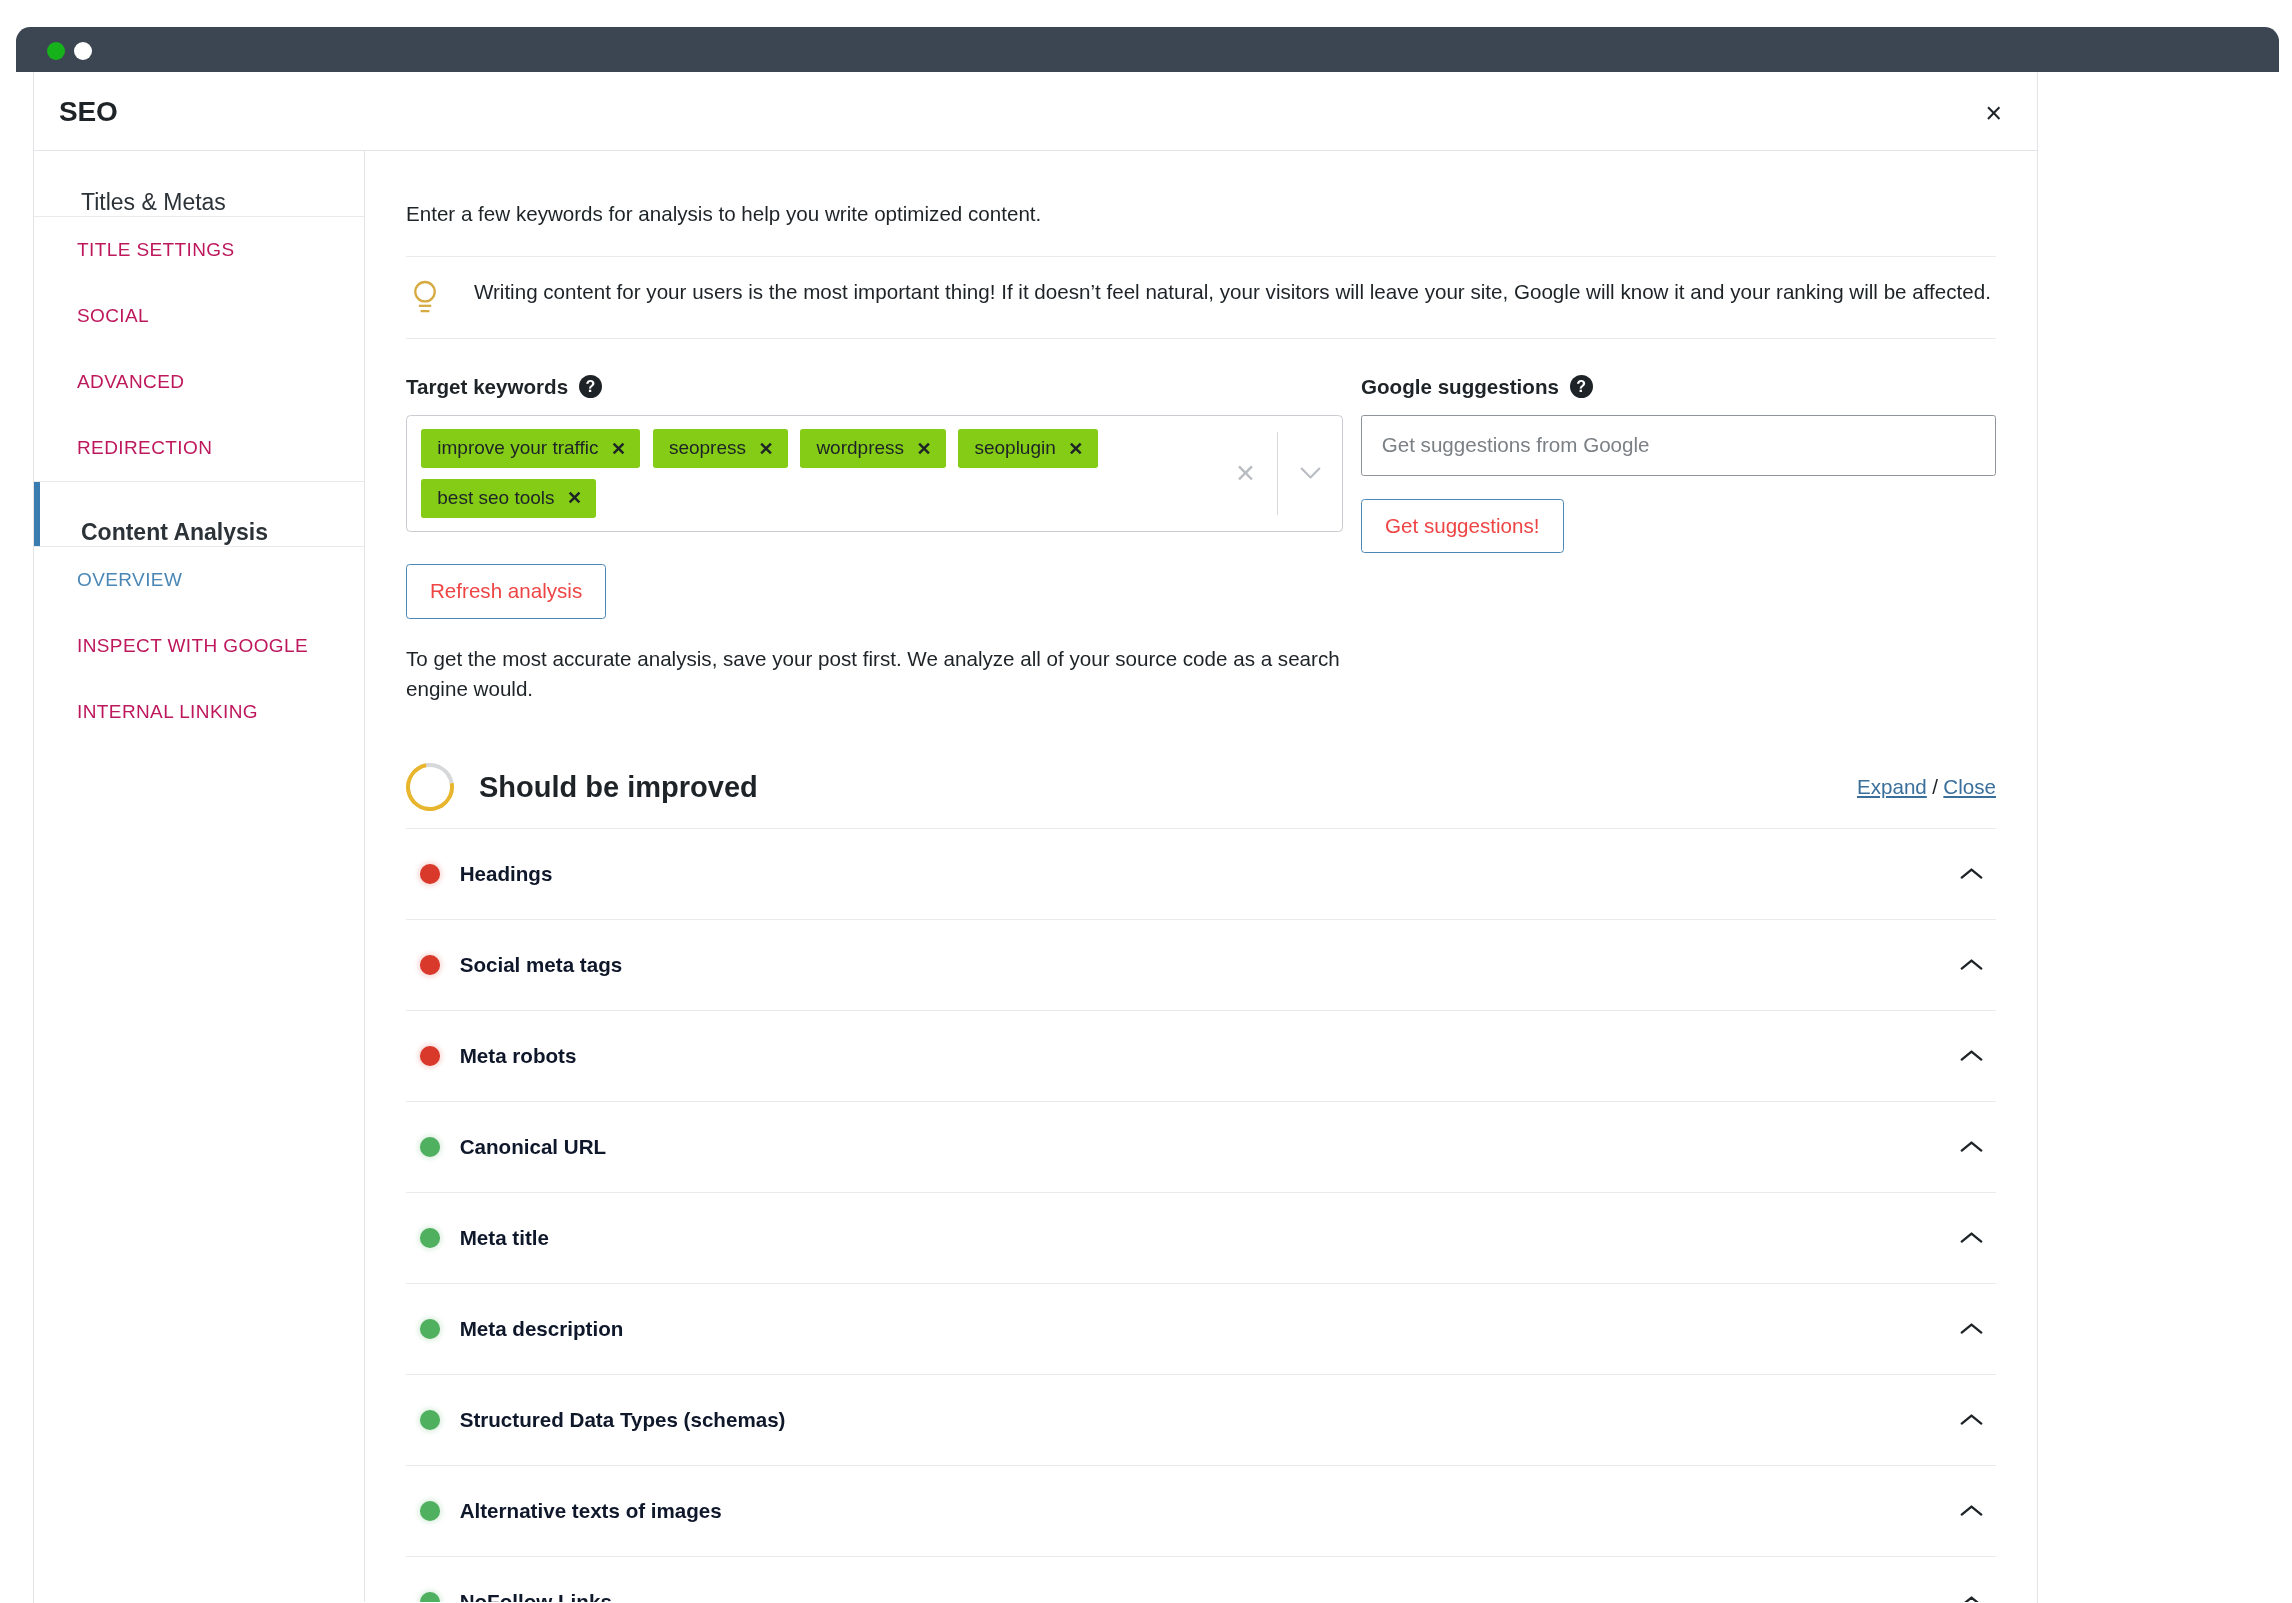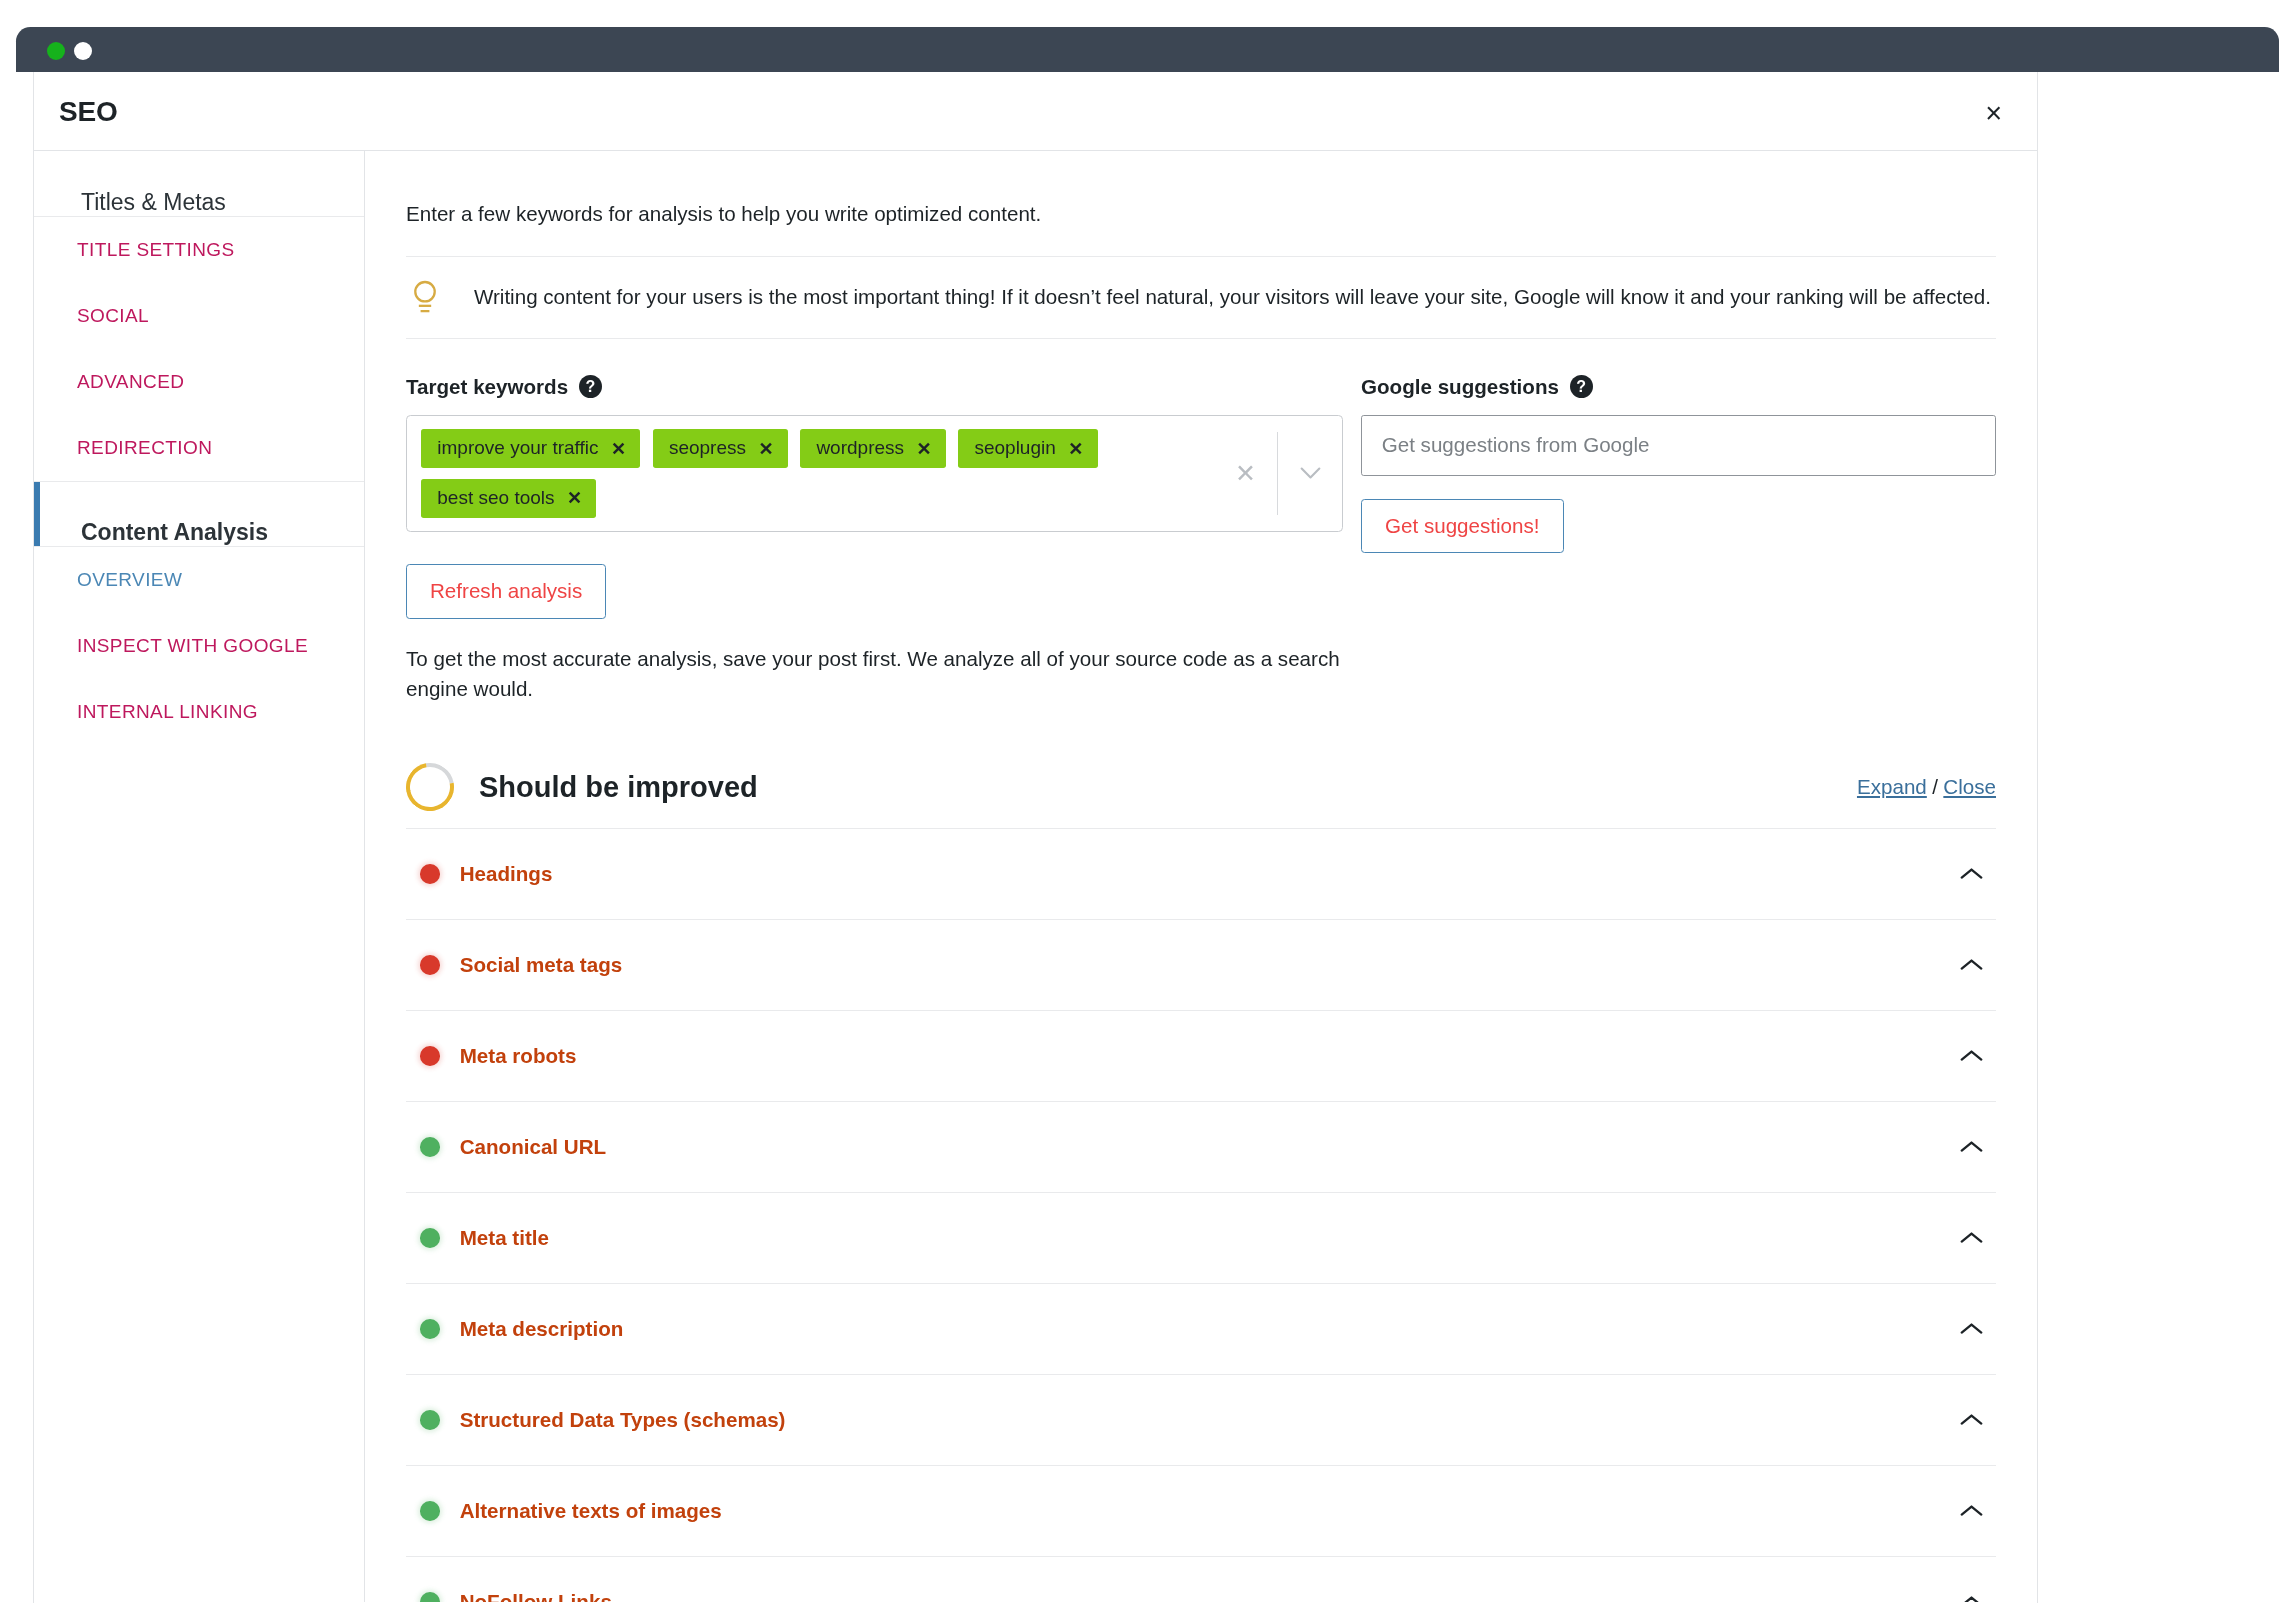--- a/index.html
+++ b/index.html
@@ -140,21 +140,20 @@
     font-size: 20.6px;
     color: #1d2327;
     line-height: 1.4;
   }
 
   #tip-box {
     margin-top: 27px;
     border-top: 0.9px solid #e9eaec;
     border-bottom: 0.9px solid #e9eaec;
     display: flex;
-    align-items: center;
     padding: 21.5px 0 21.5px 3.6px;
     min-height: 79px;
   }
   #tip-icon {
     width: 50px; min-width: 50px;
     display: flex; align-items: center; justify-content: flex-start;
   }
   #tip-text {
     font-size: 20.6px;
     color: #1d2327;
@@ -338,21 +337,21 @@
     min-width: 19.7px;
     border-radius: 50%;
     margin-left: 14.3px;
   }
   .an-dot.red   { background: #d8392b; box-shadow: 0 0 5.4px 1.8px rgba(216,57,43,0.20); }
   .an-dot.green { background: #4fb060; box-shadow: 0 0 5.4px 1.8px rgba(79,176,96,0.20); }
   .an-name {
     margin-left: 19.7px;
     font-size: 20.6px;
     font-weight: 700;
-    color: #c2410c;
+    color: #0f172a;
   }
   .an-caret {
     position: absolute;
     right: 10.7px; top: 50%;
     transform: translateY(-50%);
     color: #1d2327;
   }
 
   svg { display: block; }
 </style>

